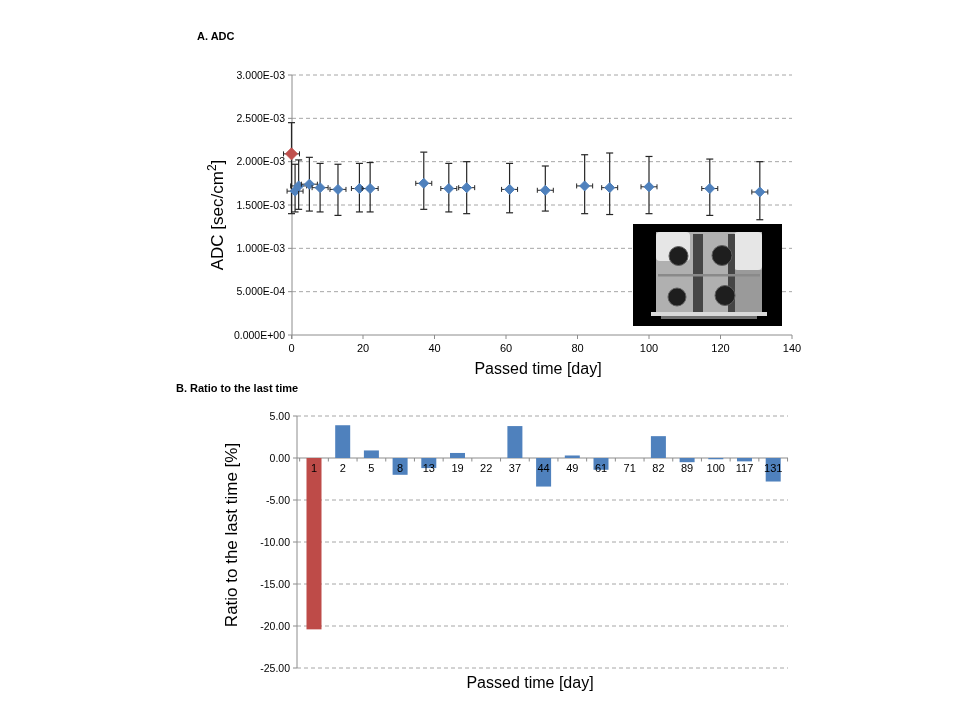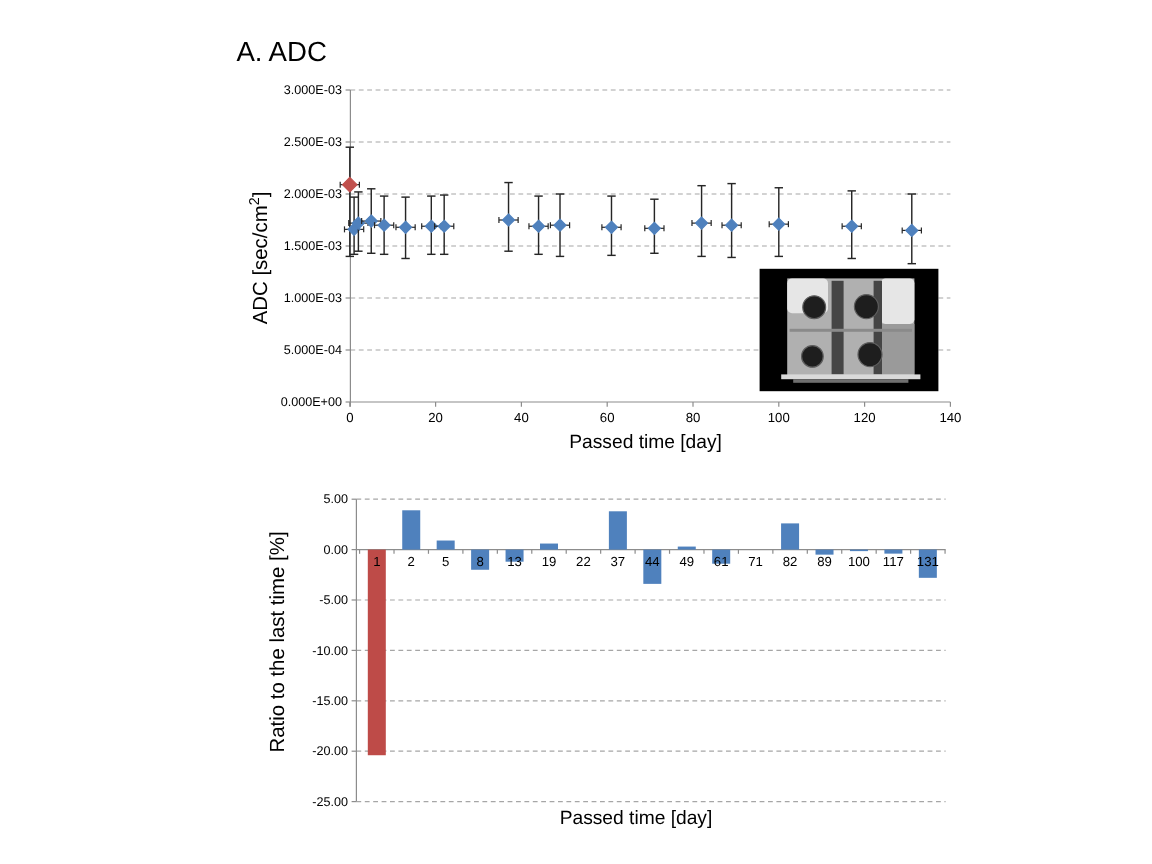--- a/index.html
+++ b/index.html
@@ -1,20 +1,20 @@
 <!DOCTYPE html>
 <html><head>
 <meta charset="utf-8">
 <style>
   html,body{margin:0;padding:0;background:#fff;}
   #slide{position:relative;width:960px;height:720px;background:#ffffff;overflow:hidden;
          font-family:"Liberation Sans","DejaVu Sans",sans-serif;color:#000;}
   #figure-svg{position:absolute;left:0;top:0;}
   svg text{font-family:"Liberation Sans","DejaVu Sans",sans-serif;}
-  .chart-title{position:absolute;font-weight:normal;font-size:23px;white-space:nowrap;}
+  .chart-title{position:absolute;font-weight:bold;font-size:11px;white-space:nowrap;}
   #title-a{left:197px;top:30px;}
   #title-b{left:176px;top:382px;}
   .x-axis-title{position:absolute;width:220px;text-align:center;font-size:16px;white-space:nowrap;}
   #xlabel-a{left:428px;top:360px;}
   #xlabel-b{left:420px;top:674px;}
   .y-axis-title{position:absolute;height:22px;text-align:center;font-size:17px;white-space:nowrap;
                 transform:rotate(-90deg);transform-origin:center;}
   #ylabel-a{left:106px;top:204px;width:220px;}
   #ylabel-b{left:113px;top:524px;width:240px;}
   sup{font-size:70%;}
@@ -317,17 +317,18 @@
         <text x="773.2" y="472" text-anchor="middle" font-size="11" fill="#000000">131</text>
       </g>
     </svg>
 
   <div id="title-a" class="chart-title">A. ADC</div>
 
   <div id="ylabel-a" class="y-axis-title"><span>ADC [sec/cm</span><sup>2</sup><span>]</span></div>
 
   <div id="xlabel-a" class="x-axis-title">Passed time [day]</div>
 
+  <div id="title-b" class="chart-title">B. Ratio to the last time</div>
 
   <div id="ylabel-b" class="y-axis-title">Ratio to the last time [%]</div>
 
   <div id="xlabel-b" class="x-axis-title">Passed time [day]</div>
 </div>
 
 </body></html>

